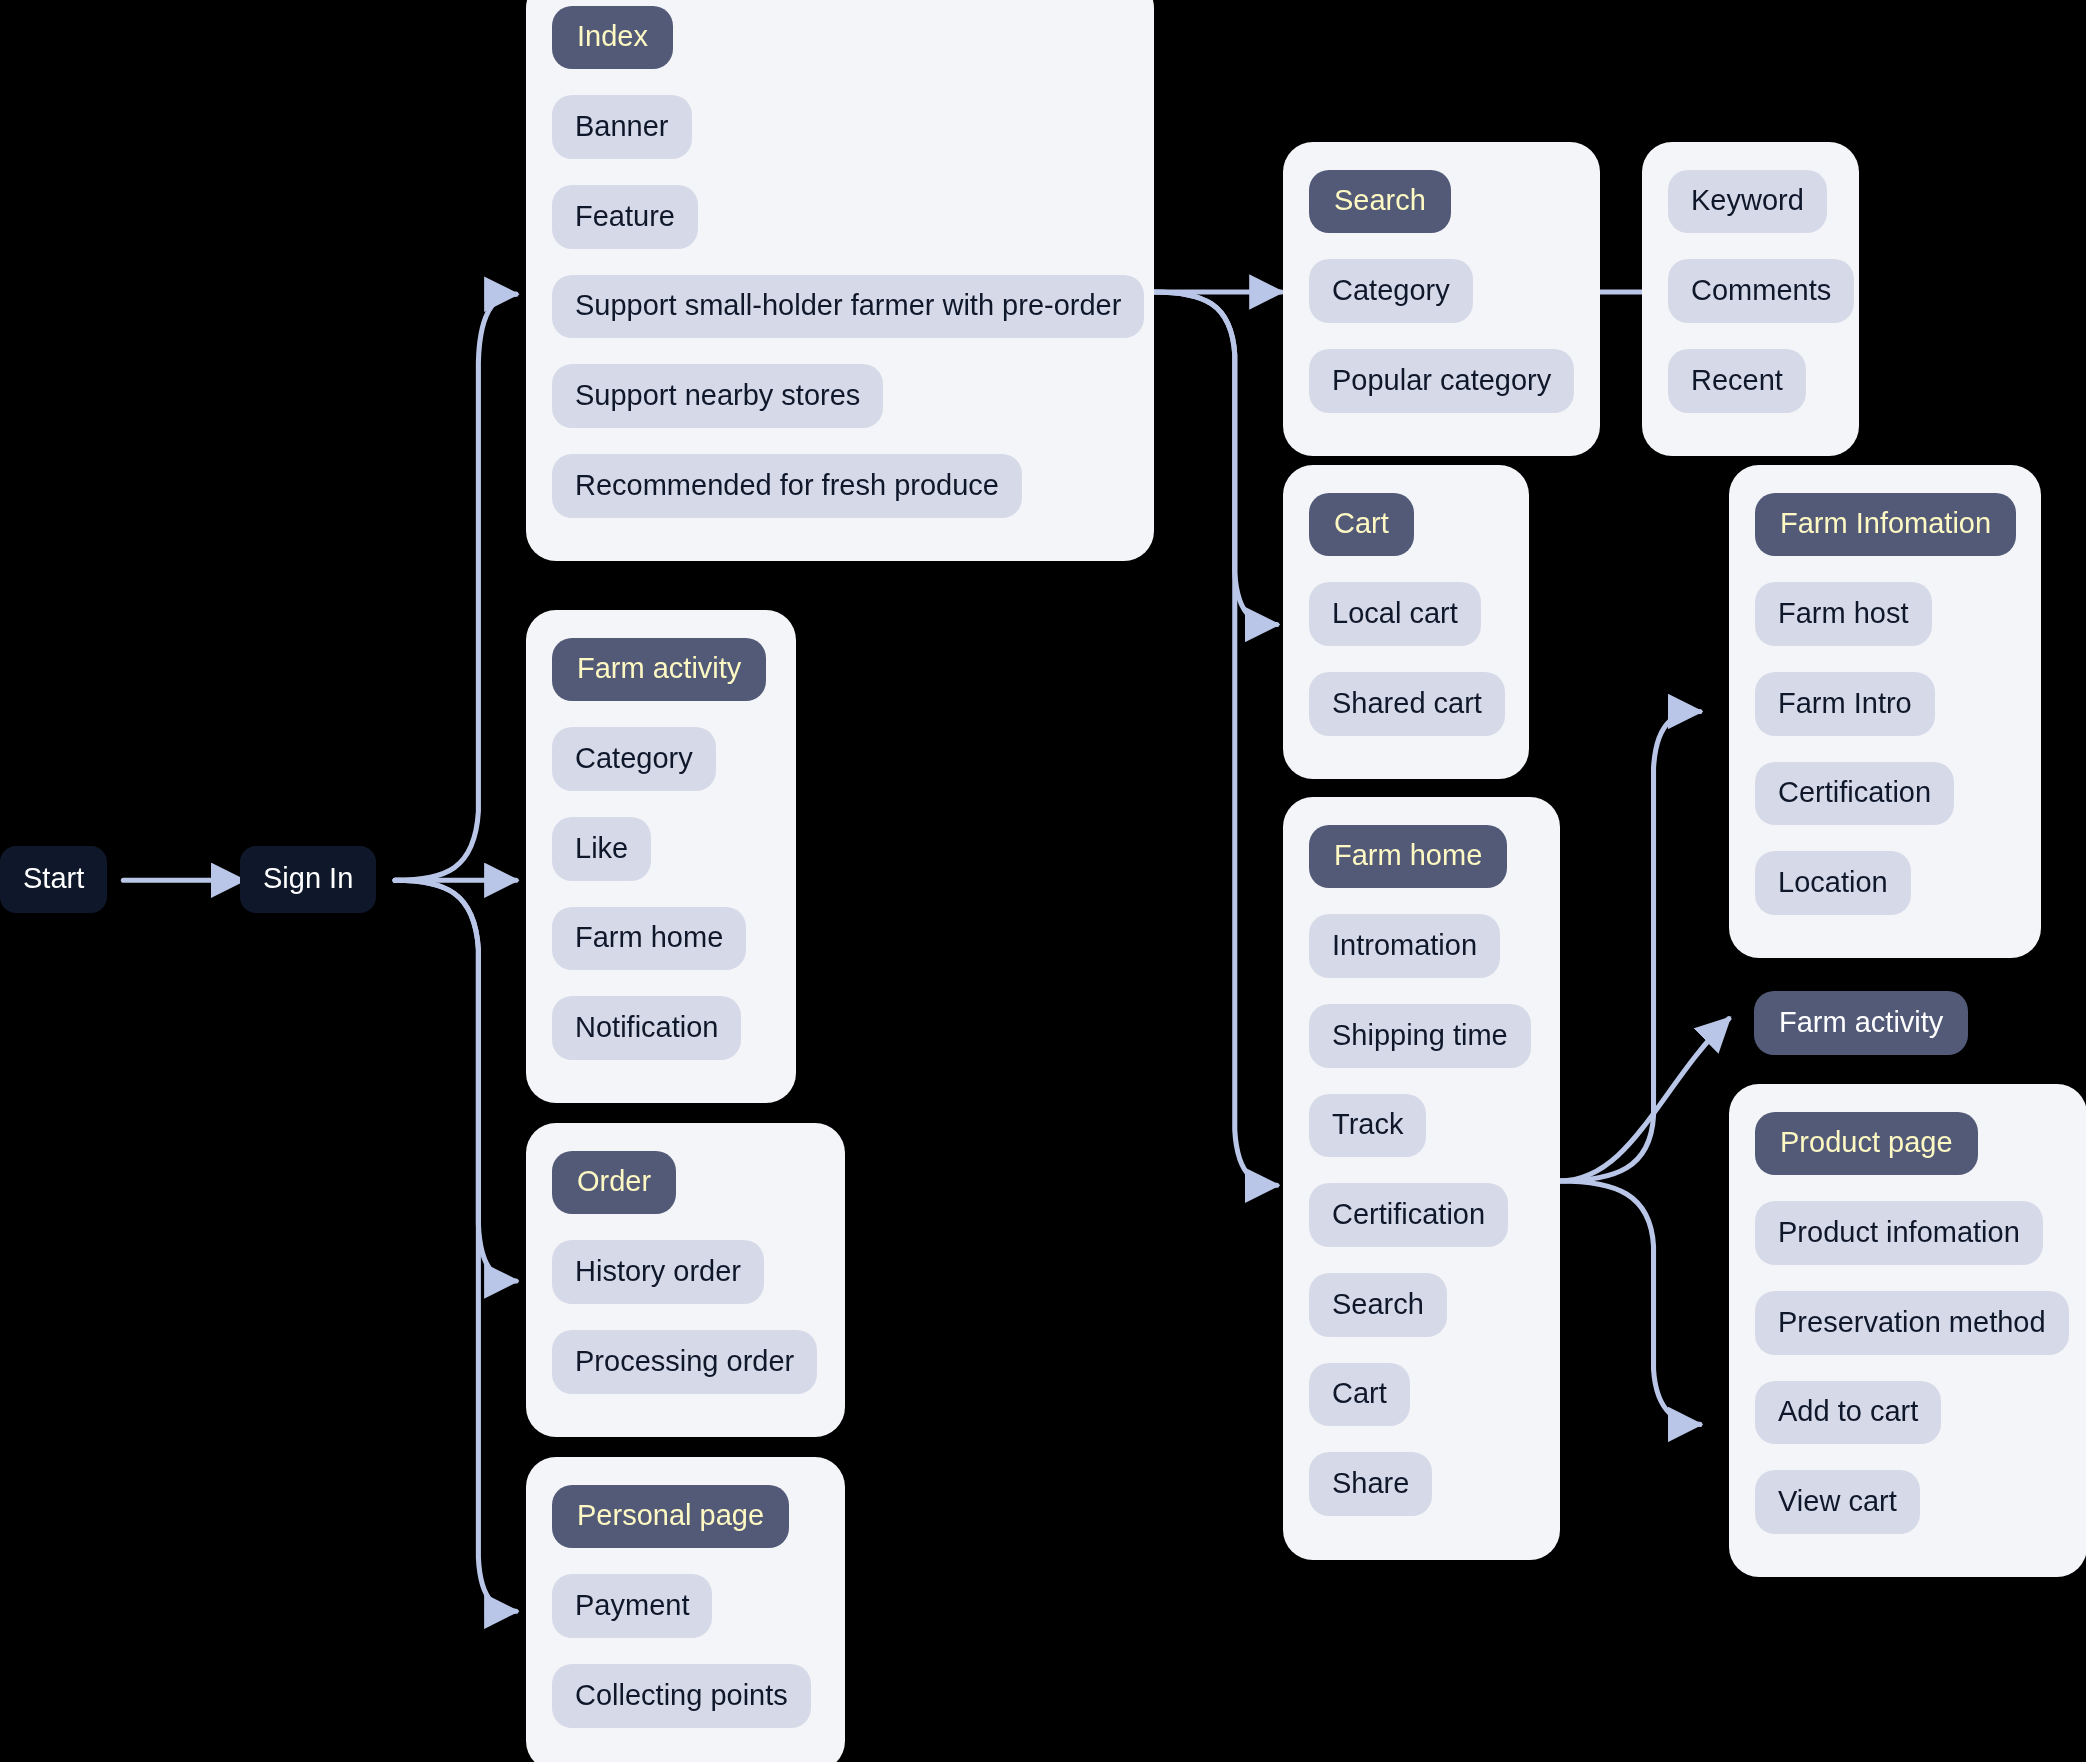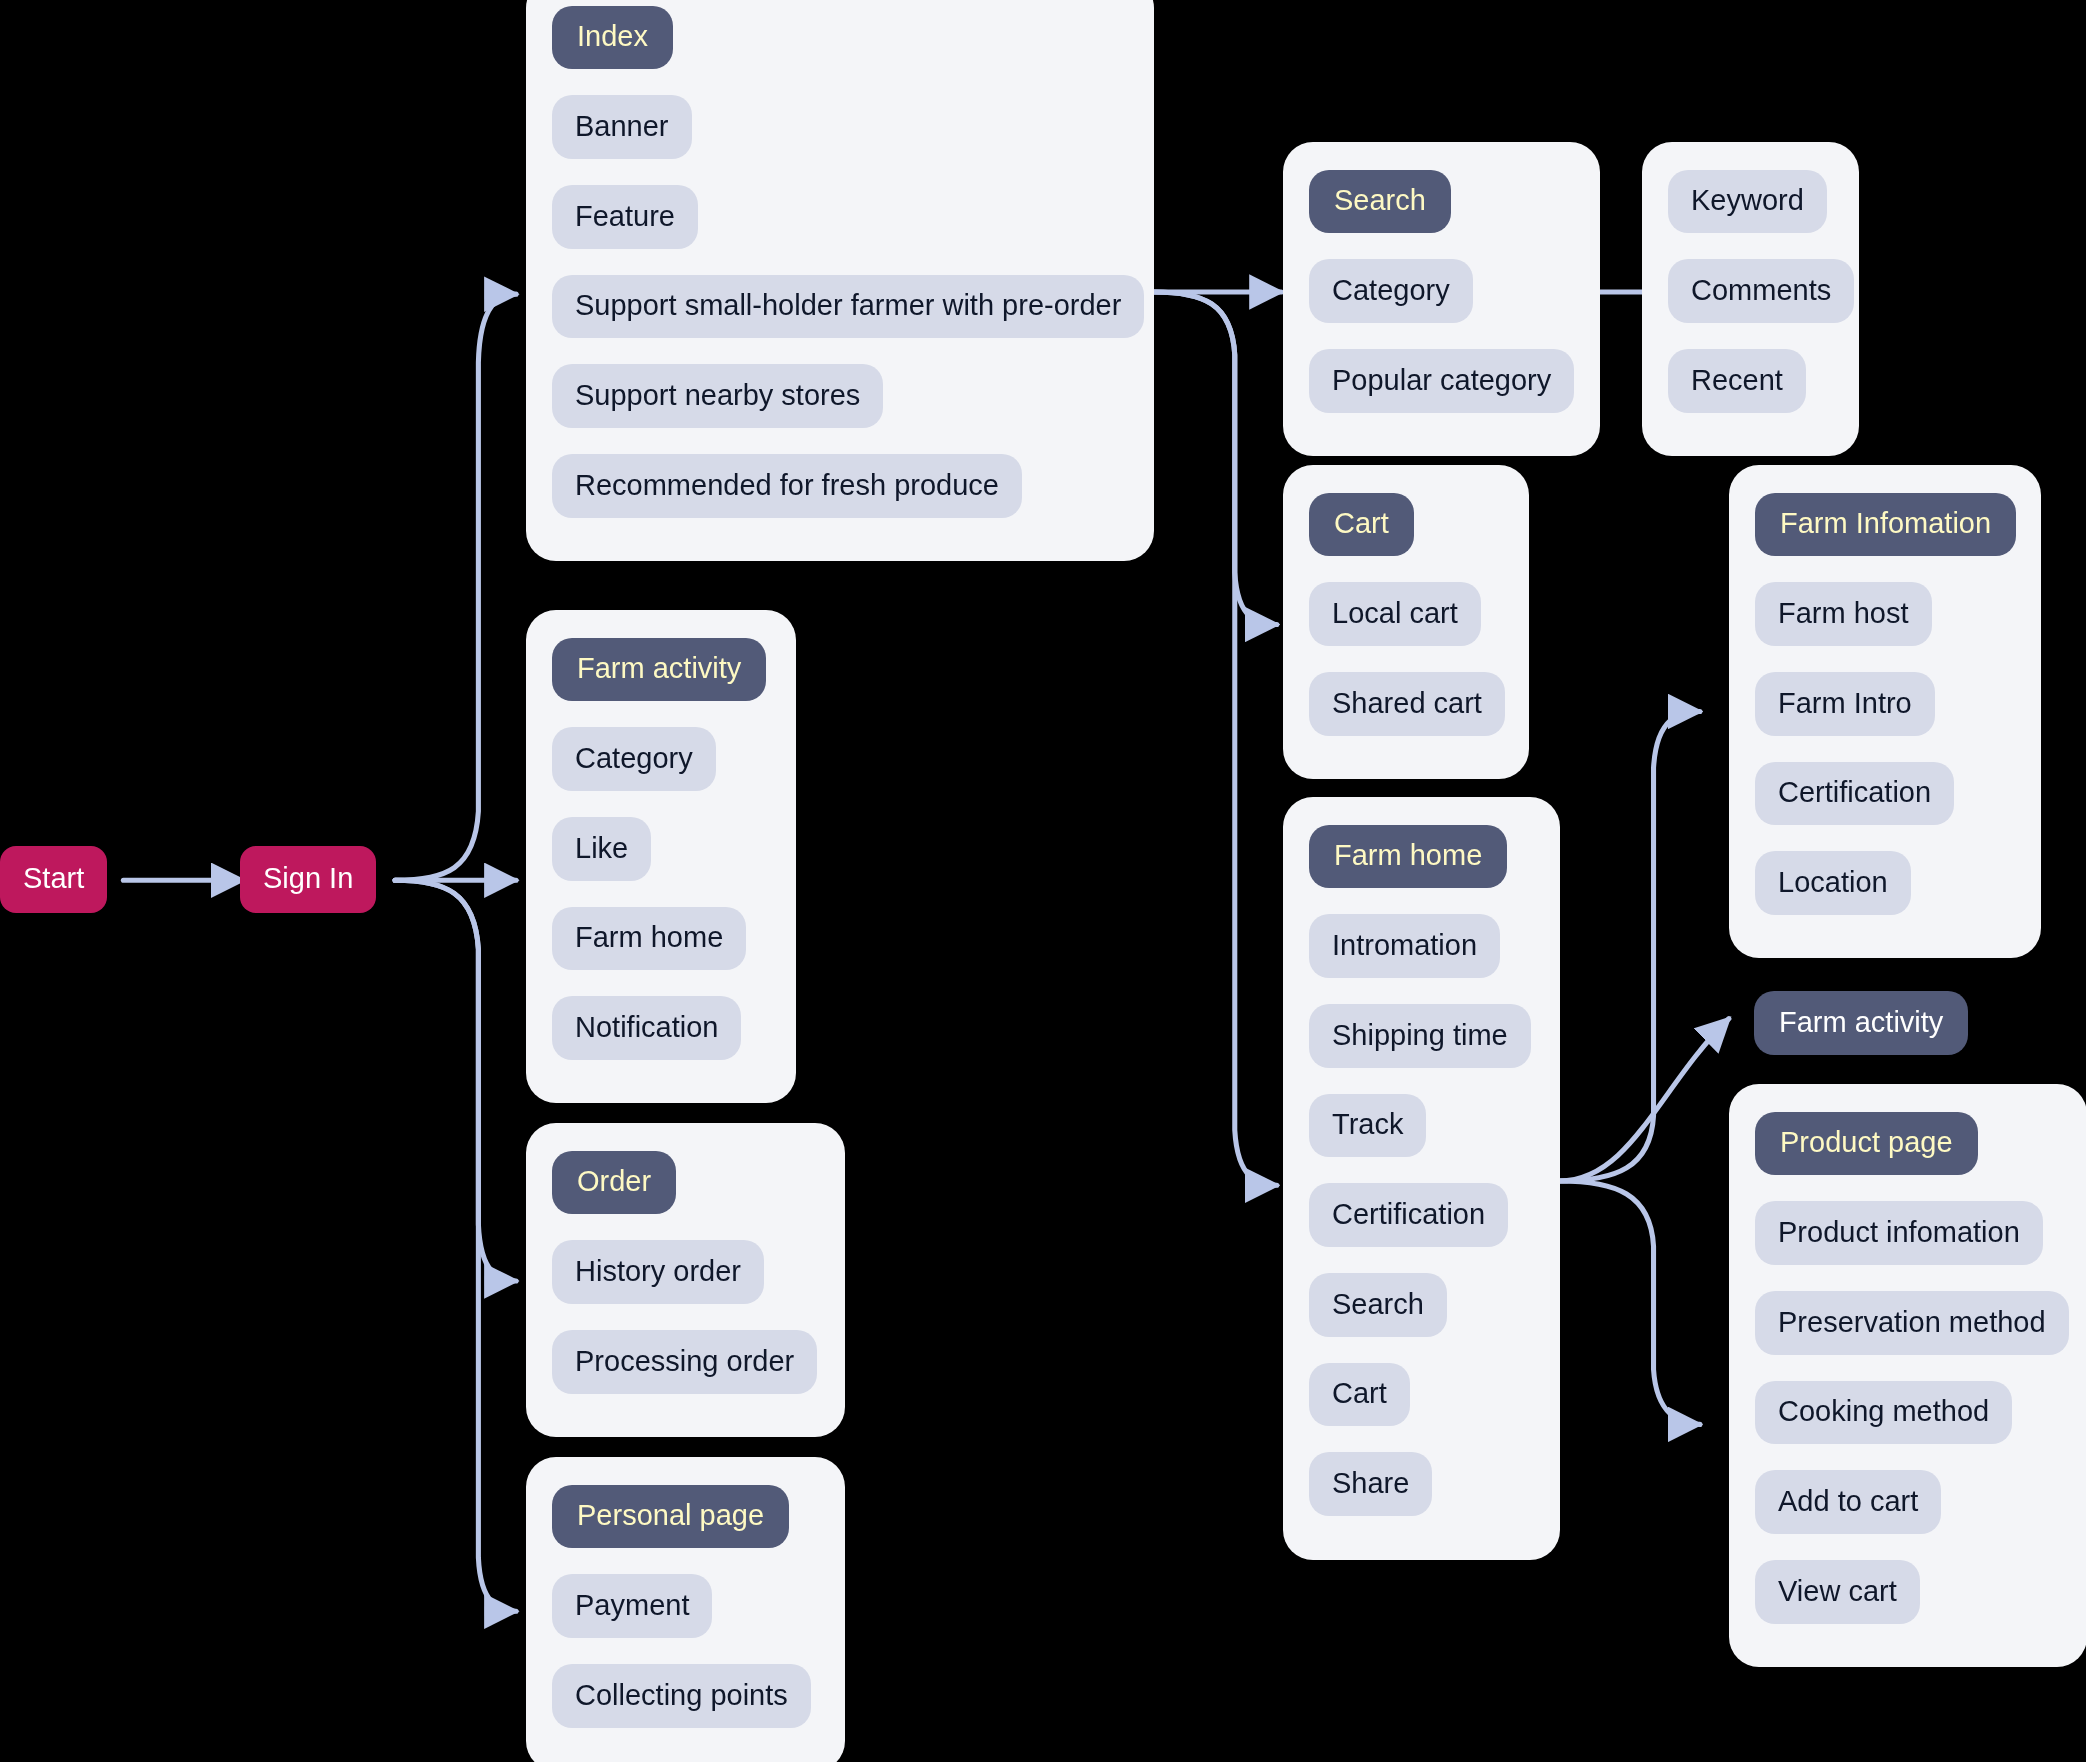--- a/index.html
+++ b/index.html
@@ -52,21 +52,21 @@
     color:#0f172a;
     font-size:29px;
     padding:16.7px 23px 18px 23px;
     margin-bottom:26px;
     border-radius:20px;
   }
   .chip.item:last-child{margin-bottom:16px;}
   .chip.head:last-child{margin-bottom:0;}
   .node{
     position:absolute;
-    background:#be185d;
+    background:#0f172a;
     color:#ffffff;
     border-radius:19px;
     font-size:29px;
     line-height:1;
     padding:18px 23px 19.6px 23px;
     white-space:nowrap;
     box-sizing:border-box;
     z-index:3;
   }
   .node.sm{border-radius:16px;}
@@ -196,19 +196,18 @@
   </div>
 
   <div class="loose" style="left:1754px;top:991px;">
     <span>Farm activity</span>
   </div>
 
   <div class="card" style="left:1729px;top:1084px;width:358px;">
     <span class="chip head">Product page</span>
     <span class="chip item">Product infomation</span>
     <span class="chip item">Preservation method</span>
-    <span class="chip item">Cooking method</span>
     <span class="chip item">Add to cart</span>
     <span class="chip item">View cart</span>
   </div>
 
 </div>
 
 
 </body></html>

